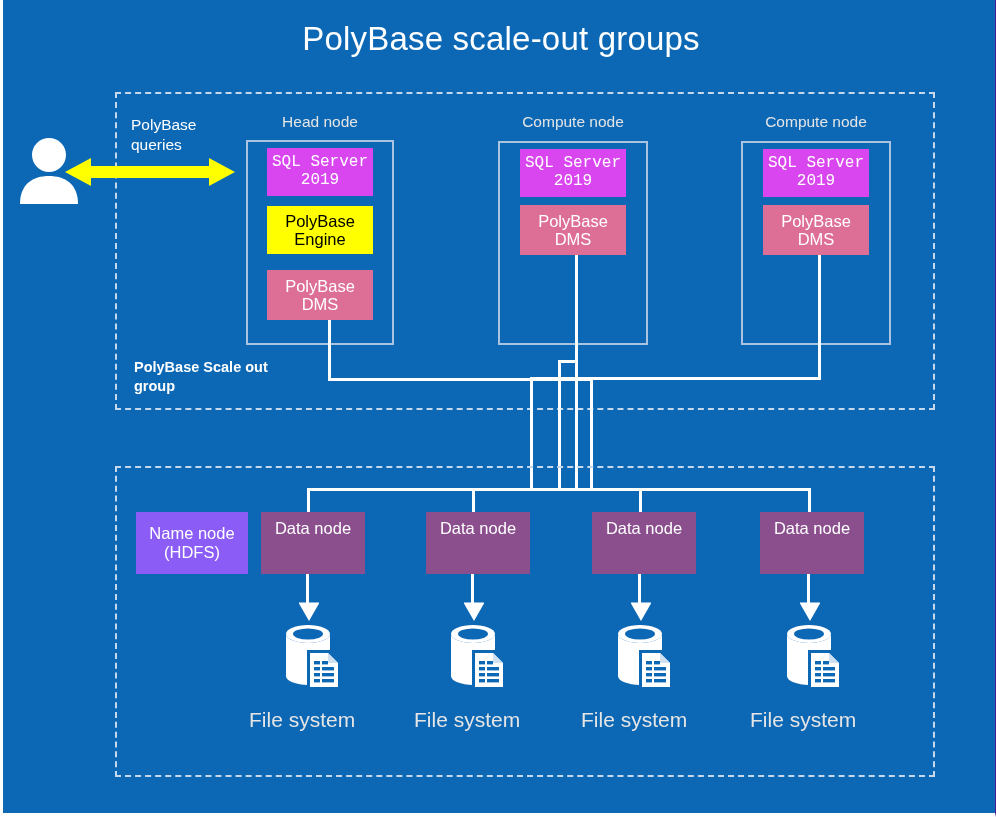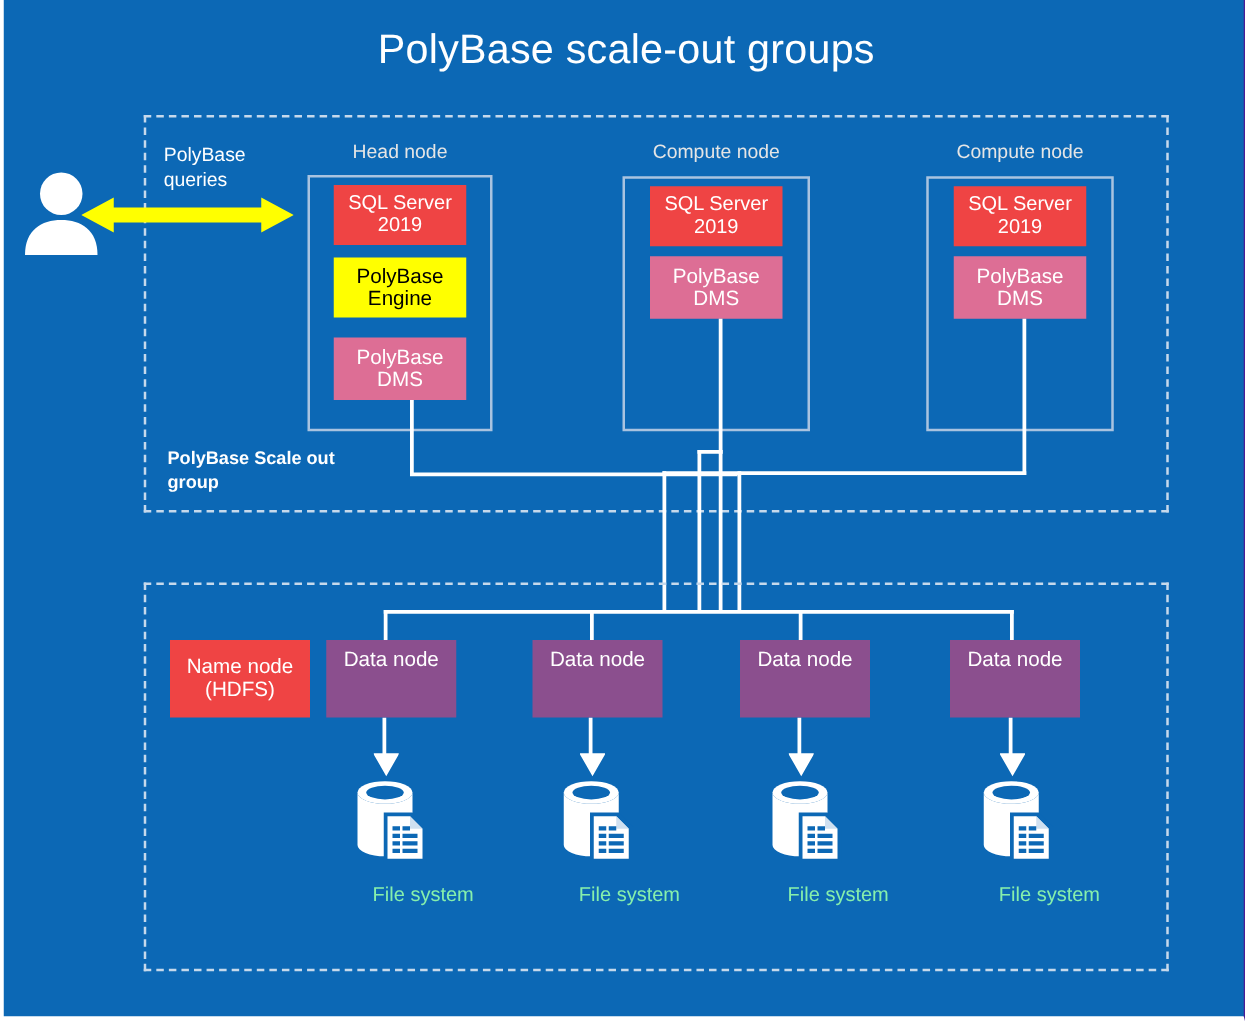--- a/index.html
+++ b/index.html
@@ -77,63 +77,63 @@
   .comp {
     position: absolute;
     box-sizing: border-box;
     display: flex;
     align-items: center;
     justify-content: center;
     text-align: center;
     line-height: 1.12;
   }
   .comp-sql {
-    background: #ef4444;
-    color: #ffffff;
-    font-family: Liberation Sans, sans-serif;
+    background: #d946ef;
+    color: #ffffff;
+    font-family: Liberation Mono, monospace;
     font-size: 16px;
   }
   .comp-engine {
     background: #ffff00;
     color: #000000;
     font-size: 16.5px;
   }
   .comp-dms {
     background: #dd6e95;
     color: #ffffff;
     font-size: 16.5px;
   }
 
   
   .name-node {
     position: absolute;
-    background: #ef4444;
+    background: #8b5cf6;
     color: #ffffff;
     font-size: 16.5px;
     display: flex;
     align-items: center;
     justify-content: center;
     text-align: center;
     line-height: 1.15;
   }
   .data-node {
     position: absolute;
     background: #8b4f8e;
     color: #ffffff;
     font-size: 16.5px;
     padding-top: 7px;
     text-align: center;
     box-sizing: border-box;
   }
 
   .fs-label {
     position: absolute;
-    color: #86efac;
-    font-size: 16px;
-    text-align: right;
+    color: #e5e5e5;
+    font-size: 21px;
+    text-align: left;
     width: 130px;
   }
   .fs-icon { position: absolute; }
 
   
   .conn {
     position: absolute;
     background: #ffffff;
   }
   .conn-v { width: 3px; }

